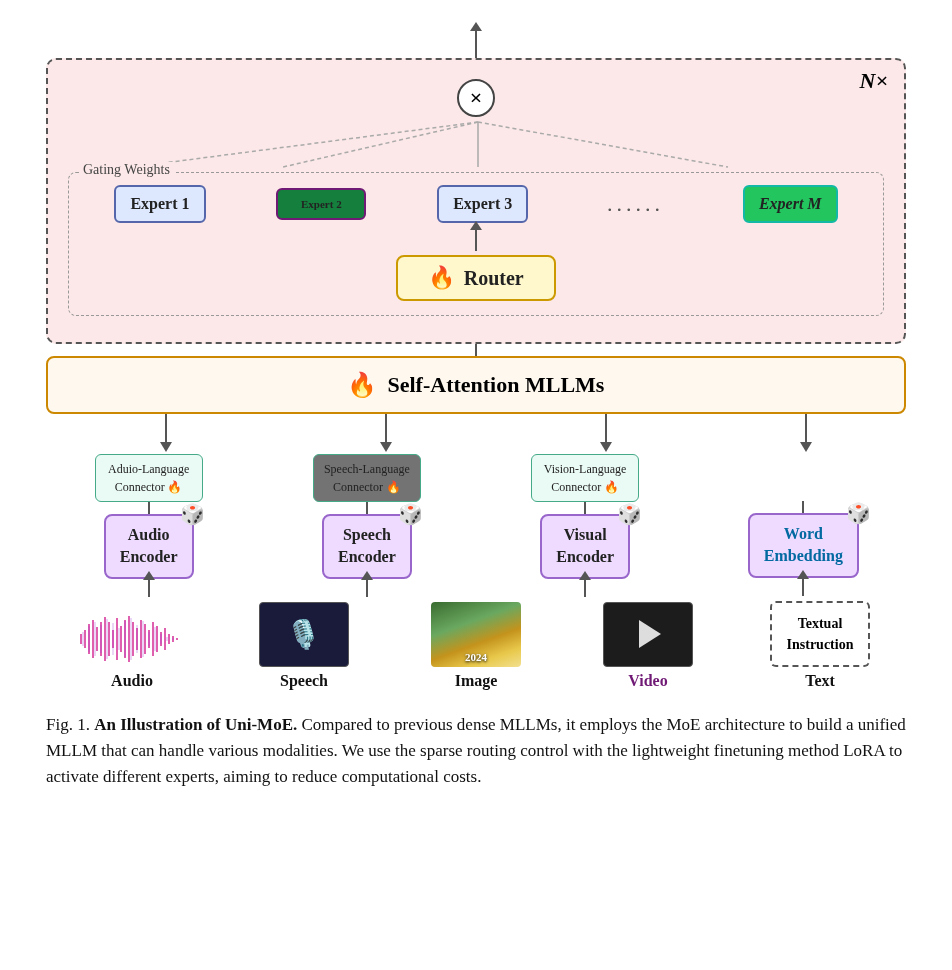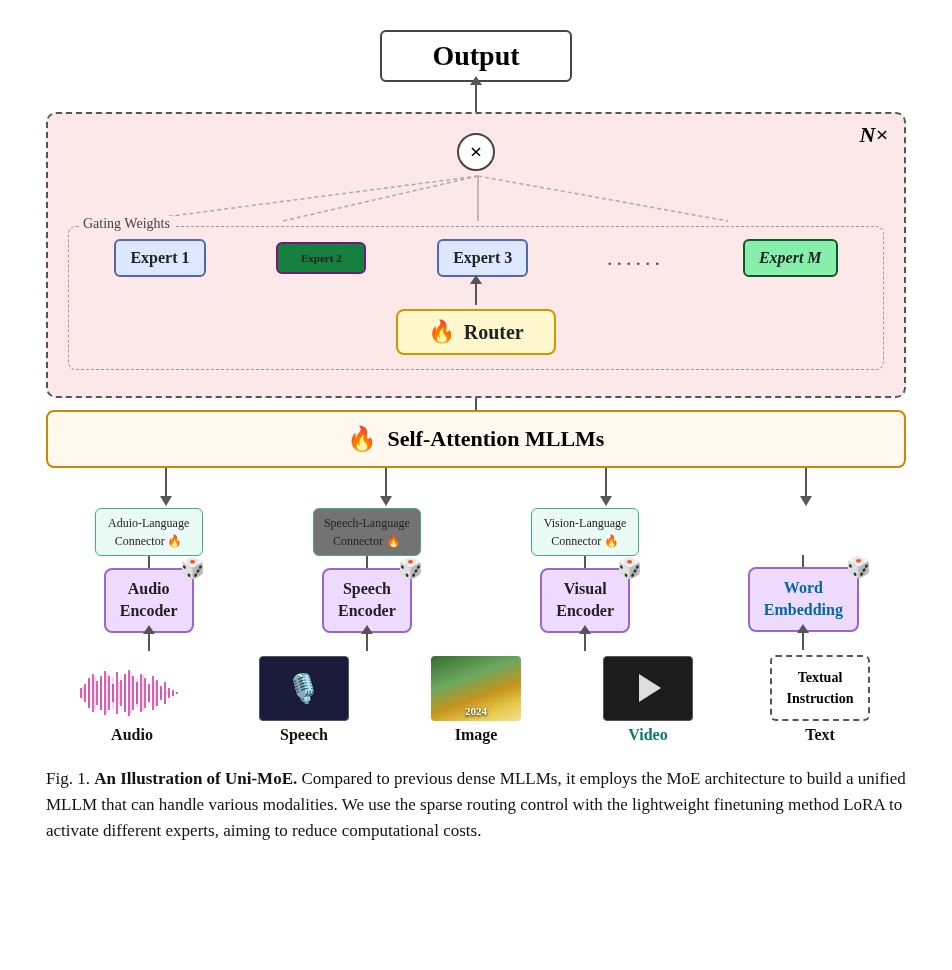--- a/index.html
+++ b/index.html
@@ -44,23 +44,20 @@
 
     .moe-outer {
       background: #fce8e8;
     }
   </style>
 </head>
 <body>
 
 <div class="diagram-container">
 
-  <div style="border:2.5px solid #444; border-radius:6px; padding:8px 50px; font-size:28px; font-weight:bold; background:#fff; margin-bottom:2px;">
-    <span>Output</span>
-  </div>
 
   <div style="width:2px; height:28px; background:#555; position:relative; margin:0 auto;">
     <div style="position:absolute; top:-8px; left:-5px; width:0; height:0; border-left:6px solid transparent; border-right:6px solid transparent; border-bottom:9px solid #555;"></div>
   </div>
 
   <div class="moe-outer" style="position:relative;">
 
     <span style="position:absolute; top:8px; right:16px; font-size:22px; font-weight:bold; font-style:italic;">N×</span>
 
     <div style="display:flex; align-items:center; justify-content:center; height:48px; position:relative; margin-bottom:0;">
@@ -87,21 +84,21 @@
         </div>
         <div style="border:2px solid #701a75; border-radius:6px; padding:8px 14px; font-size:11px; font-weight:bold; background:#15803d; color:#222; min-width:90px; text-align:center;">
           <span>Expert 2</span>
         </div>
         <div style="border:2px solid #5566aa; border-radius:6px; padding:8px 14px; font-size:16px; font-weight:bold; background:#dde8ff; color:#222; min-width:90px; text-align:center;">
           <span>Expert 3</span>
         </div>
         <div style="font-size:22px; color:#555; letter-spacing:4px; padding:0 8px;">
           <span>......</span>
         </div>
-        <div style="border:2px solid #14532d; border-radius:6px; padding:8px 14px; font-size:16px; font-weight:bold; background:#86efac; color:#222; min-width:90px; text-align:center; font-style:italic;">
+        <div style="border:2px solid #14b8a6; border-radius:6px; padding:8px 14px; font-size:16px; font-weight:bold; background:#22c55e; color:#222; min-width:90px; text-align:center; font-style:italic;">
           Expert <i>M</i>
         </div>
       </div>
 
       <div style="display:flex; justify-content:center; margin:6px 0 4px 0;">
         <div style="width:2px; height:22px; background:#555; position:relative;">
           <div style="position:absolute; top:-8px; left:-5px; width:0; height:0; border-left:6px solid transparent; border-right:6px solid transparent; border-bottom:9px solid #555;"></div>
         </div>
       </div>
 
@@ -272,21 +269,21 @@
       <div style="width:90px; height:65px; border-radius:4px; background:linear-gradient(160deg,#3a6b30 0%,#6aa860 35%,#c4931c 60%,#e8c84a 80%,#f2e090 100%); display:flex; align-items:flex-end; justify-content:center; padding-bottom:4px;">
         <span style="color:#fff; font-size:11px; font-weight:bold; text-shadow:0 1px 3px #000;">2024</span>
       </div>
       <span style="font-size:16px; font-weight:bold; margin-top:5px; color:#111;">Image</span>
     </div>
 
     <div style="display:flex; flex-direction:column; align-items:center; flex:1;">
       <div style="width:90px; height:65px; background:#1c1c1c; border-radius:4px; display:flex; align-items:center; justify-content:center; position:relative; border:1px solid #555;">
         <div style="width:0; height:0; border-top:14px solid transparent; border-bottom:14px solid transparent; border-left:22px solid rgba(255,255,255,0.85); margin-left:4px;"></div>
       </div>
-      <span style="font-size:16px; font-weight:bold; margin-top:5px; color:#0f766e;">Video</span>
+      <span style="font-size:16px; font-weight:bold; margin-top:5px; color:#701a75;">Video</span>
     </div>
 
     <div style="display:flex; flex-direction:column; align-items:center; flex:1;">
       <div style="border:2px dashed #555; border-radius:6px; padding:10px 12px; font-size:14px; font-weight:bold; text-align:center; background:#fff; line-height:1.5; min-width:100px;">
         <span>Textual</span><br>
         <span>Instruction</span>
       </div>
       <span style="font-size:16px; font-weight:bold; margin-top:5px; color:#111;">Text</span>
     </div>
 

